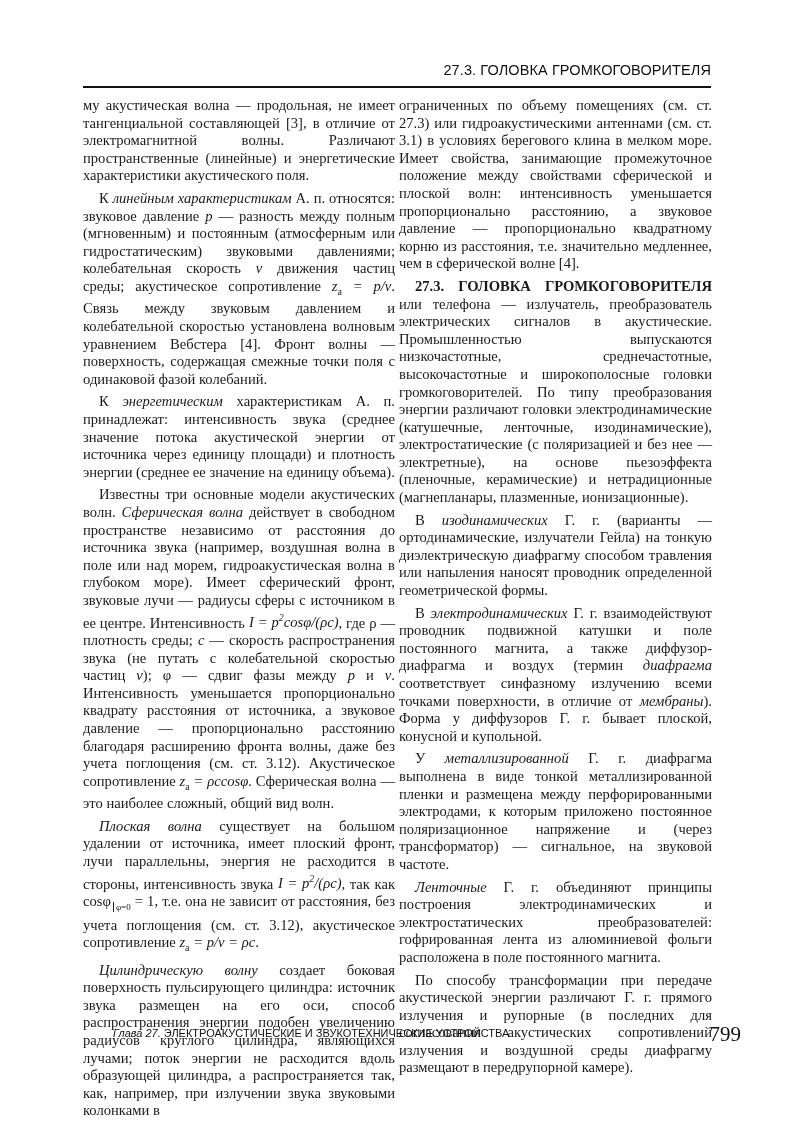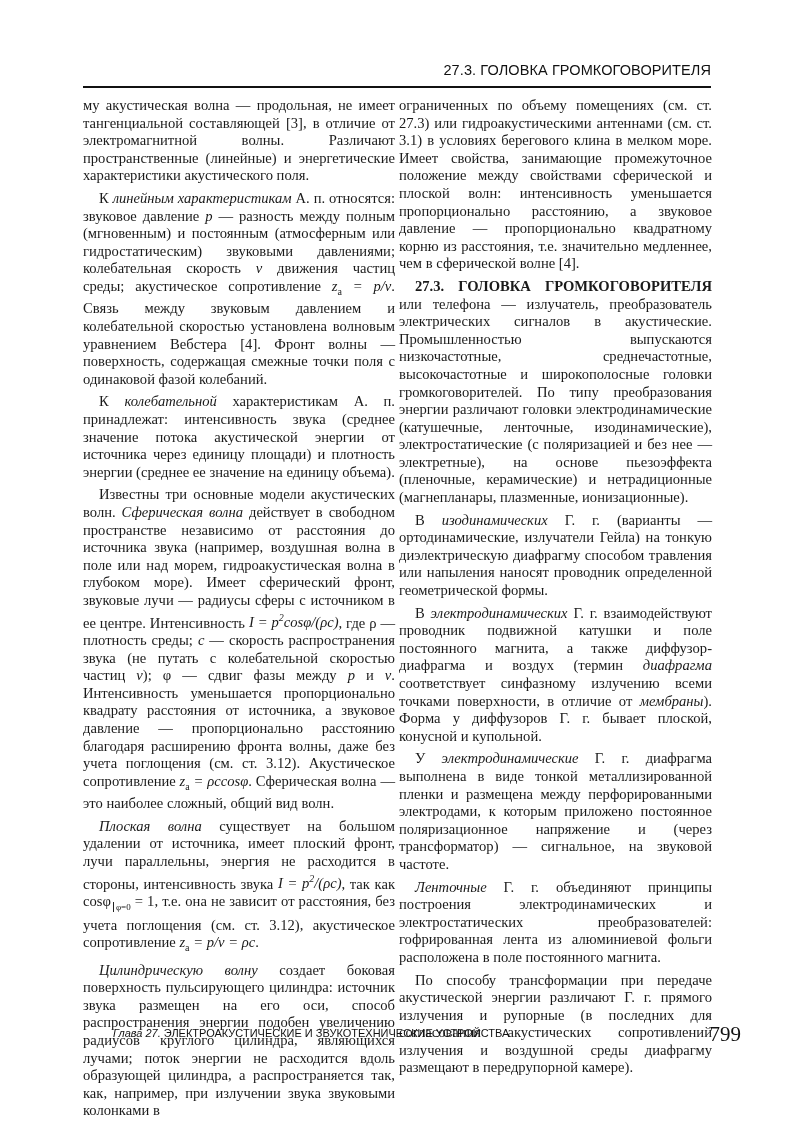--- a/index.html
+++ b/index.html
@@ -25,39 +25,39 @@
 <body>
 
 <div class="running-head">27.3. ГОЛОВКА ГРОМКОГОВОРИТЕЛЯ</div>
 <div class="head-rule"></div>
 
 <div class="col col-left">
   <p class="noindent"><span>му акустическая волна — продольная, не имеет тангенциальной составляющей [3], в отличие от электромагнитной волны. Различают пространственные (линейные) и энергетические характеристики акустического поля.</span></p>
 
   <p><span>К </span><i>линейным характеристикам</i><span> А. п. относятся: звуковое давление </span><i>p</i><span> — разность между полным (мгновенным) и постоянным (атмосферным или гидростатическим) звуковыми давлениями; колебательная скорость </span><i>v</i><span> движения частиц среды; акустическое сопротивление </span><i><span>z</span><sub style="font-style:normal;font-size:10px;">а</sub><span> = p/v</span></i><span>. Связь между звуковым давлением и колебательной скоростью установлена волновым уравнением Вебстера [4]. Фронт волны — поверхность, содержащая смежные точки поля с одинаковой фазой колебаний.</span></p>
 
-  <p><span>К </span><i>колебательной</i><span> характеристикам А. п. принадлежат: интенсивность звука (среднее значение потока акустической энергии от источника через единицу площади) и плотность энергии (среднее ее значение на единицу объема).</span></p>
+  <p><span>К </span><i>энергетическим</i><span> характеристикам А. п. принадлежат: интенсивность звука (среднее значение потока акустической энергии от источника через единицу площади) и плотность энергии (среднее ее значение на единицу объема).</span></p>
 
   <p><span>Известны три основные модели акустических волн. </span><i>Сферическая волна</i><span> действует в свободном пространстве независимо от расстояния до источника звука (например, воздушная волна в поле или над морем, гидроакустическая волна в глубоком море). Имеет сферический фронт, звуковые лучи — радиусы сферы с источником в ее центре. Интенсивность </span><i><span>I = p</span><sup style="font-size:10px;">2</sup><span>cosφ/(ρc)</span></i><span>, где ρ — плотность среды; </span><i>c</i><span> — скорость распространения звука (не путать с колебательной скоростью частиц </span><i>v</i><span>); φ — сдвиг фазы между </span><i>p</i><span> и </span><i>v</i><span>. Интенсивность уменьшается пропорционально квадрату расстояния от источника, а звуковое давление — пропорционально расстоянию благодаря расширению фронта волны, даже без учета поглощения (см. ст. 3.12). Акустическое сопротивление </span><i><span>z</span><sub style="font-style:normal;font-size:10px;">а</sub><span> = ρccosφ</span></i><span>. Сферическая волна — это наиболее сложный, общий вид волн.</span></p>
 
   <p><i>Плоская волна</i><span> существует на большом удалении от источника, имеет плоский фронт, лучи параллельны, энергия не расходится в стороны, интенсивность звука </span><i><span>I = p</span><sup style="font-size:10px;">2</sup><span>/(ρc)</span></i><span>, так как cosφ</span><sub style="font-size:9px;border-left:1px solid #222;padding-left:2px;margin-left:2px;">φ=0</sub><span> = 1, т.е. она не зависит от расстояния, без учета поглощения (см. ст. 3.12), акустическое сопротивление </span><i><span>z</span><sub style="font-style:normal;font-size:10px;">а</sub><span> = p/v = ρc</span></i><span>.</span></p>
 
   <p><i>Цилиндрическую волну</i><span> создает боковая поверхность пульсирующего цилиндра: источник звука размещен на его оси, способ распространения энергии подобен увеличению радиусов круглого цилиндра, являющихся лучами; поток энергии не расходится вдоль образующей цилиндра, а распространяется так, как, например, при излучении звука звуковыми колонками в</span></p>
 </div>
 
 <div class="col col-right">
   <p class="noindent"><span>ограниченных по объему помещениях (см. ст. 27.3) или гидроакустическими антеннами (см. ст. 3.1) в условиях берегового клина в мелком море. Имеет свойства, занимающие промежуточное положение между свойствами сферической и плоской волн: интенсивность уменьшается пропорционально расстоянию, а звуковое давление — пропорционально квадратному корню из расстояния, т.е. значительно медленнее, чем в сферической волне [4].</span></p>
 
   <p><span class="sec-title">27.3. ГОЛОВКА ГРОМКОГОВОРИТЕЛЯ</span><span> или телефона — излучатель, преобразователь электрических сигналов в акустические. Промышленностью выпускаются низкочастотные, среднечастотные, высокочастотные и широкополосные головки громкоговорителей. По типу преобразования энергии различают головки электродинамические (катушечные, ленточные, изодинамические), электростатические (с поляризацией и без нее — электретные), на основе пьезоэффекта (пленочные, керамические) и нетрадиционные (магнепланары, плазменные, ионизационные).</span></p>
 
   <p><span>В </span><i>изодинамических</i><span> Г. г. (варианты — ортодинамические, излучатели Гейла) на тонкую диэлектрическую диафрагму способом травления или напыления наносят проводник определенной геометрической формы.</span></p>
 
   <p><span>В </span><i>электродинамических</i><span> Г. г. взаимодействуют проводник подвижной катушки и поле постоянного магнита, а также диффузор-диафрагма и воздух (термин </span><i>диафрагма</i><span> соответствует синфазному излучению всеми точками поверхности, в отличие от </span><i>мембраны</i><span>). Форма у диффузоров Г. г. бывает плоской, конусной и купольной.</span></p>
 
-  <p><span>У </span><i>электродинамические</i><span> Г. г. диафрагма выполнена в виде тонкой металлизированной пленки и размещена между перфорированными электродами, к которым приложено постоянное поляризационное напряжение и (через трансформатор) — сигнальное, на звуковой частоте.</span></p>
+  <p><span>У </span><i>металлизированной</i><span> Г. г. диафрагма выполнена в виде тонкой металлизированной пленки и размещена между перфорированными электродами, к которым приложено постоянное поляризационное напряжение и (через трансформатор) — сигнальное, на звуковой частоте.</span></p>
 
   <p><i>Ленточные</i><span> Г. г. объединяют принципы построения электродинамических и электростатических преобразователей: гофрированная лента из алюминиевой фольги расположена в поле постоянного магнита.</span></p>
 
   <p><span>По способу трансформации при передаче акустической энергии различают Г. г. прямого излучения и рупорные (в последних для согласования акустических сопротивлений излучения и воздушной среды диафрагму размещают в передрупорной камере).</span></p>
 </div>
 
 <div class="footer">
   <span class="chap-i">Глава 27.</span><span> ЭЛЕКТРОАКУСТИЧЕСКИЕ И ЗВУКОТЕХНИЧЕСКИЕ УСТРОЙСТВА</span>
   <span class="page-num">799</span>
 </div>

